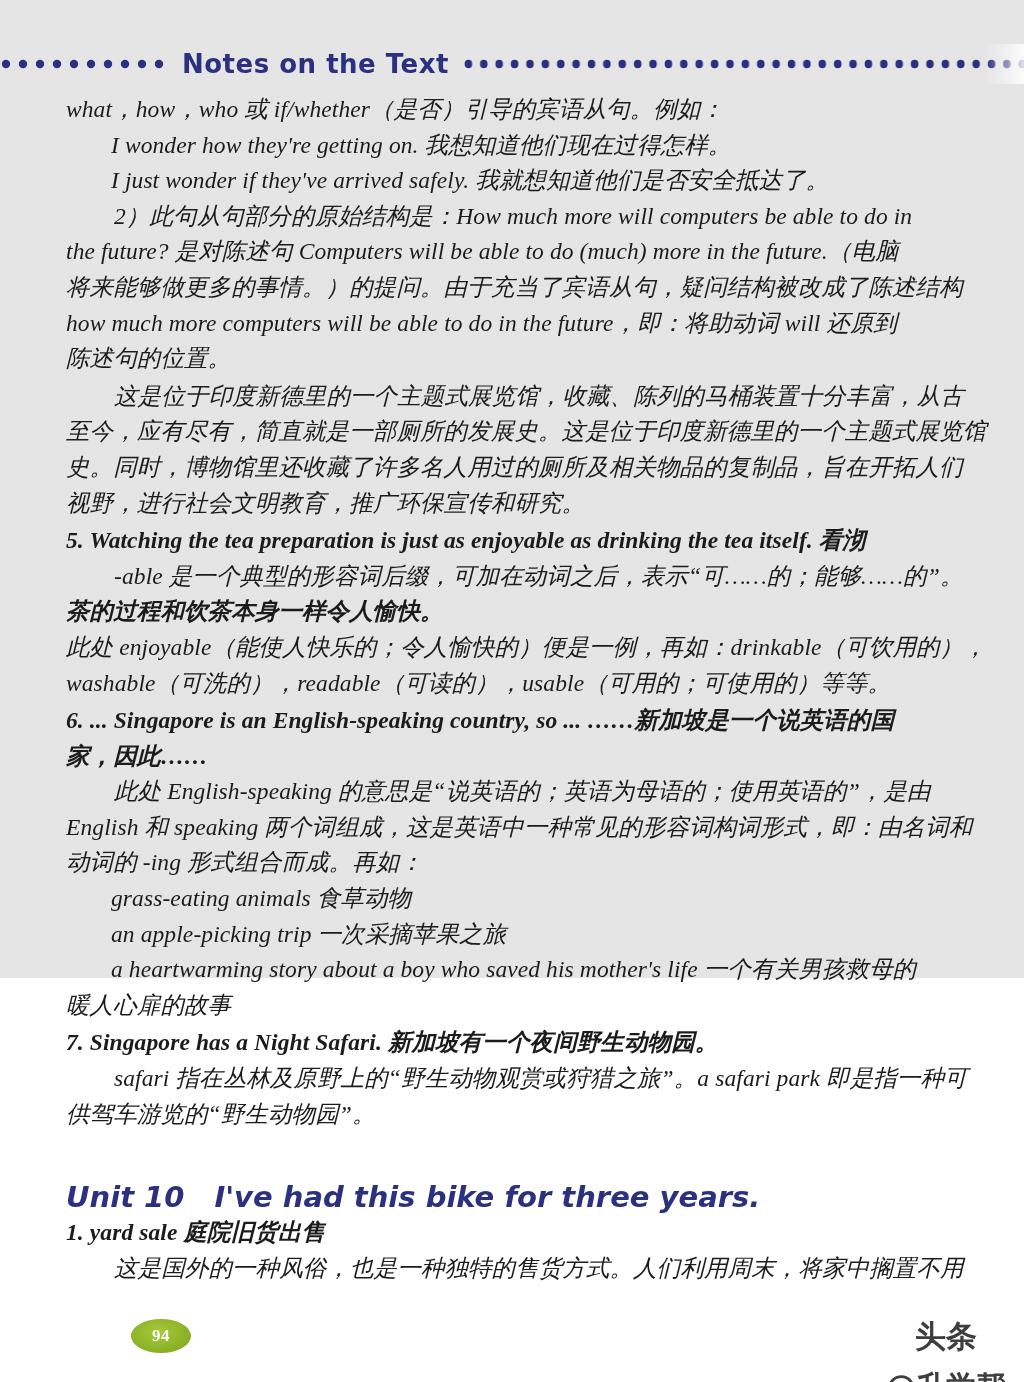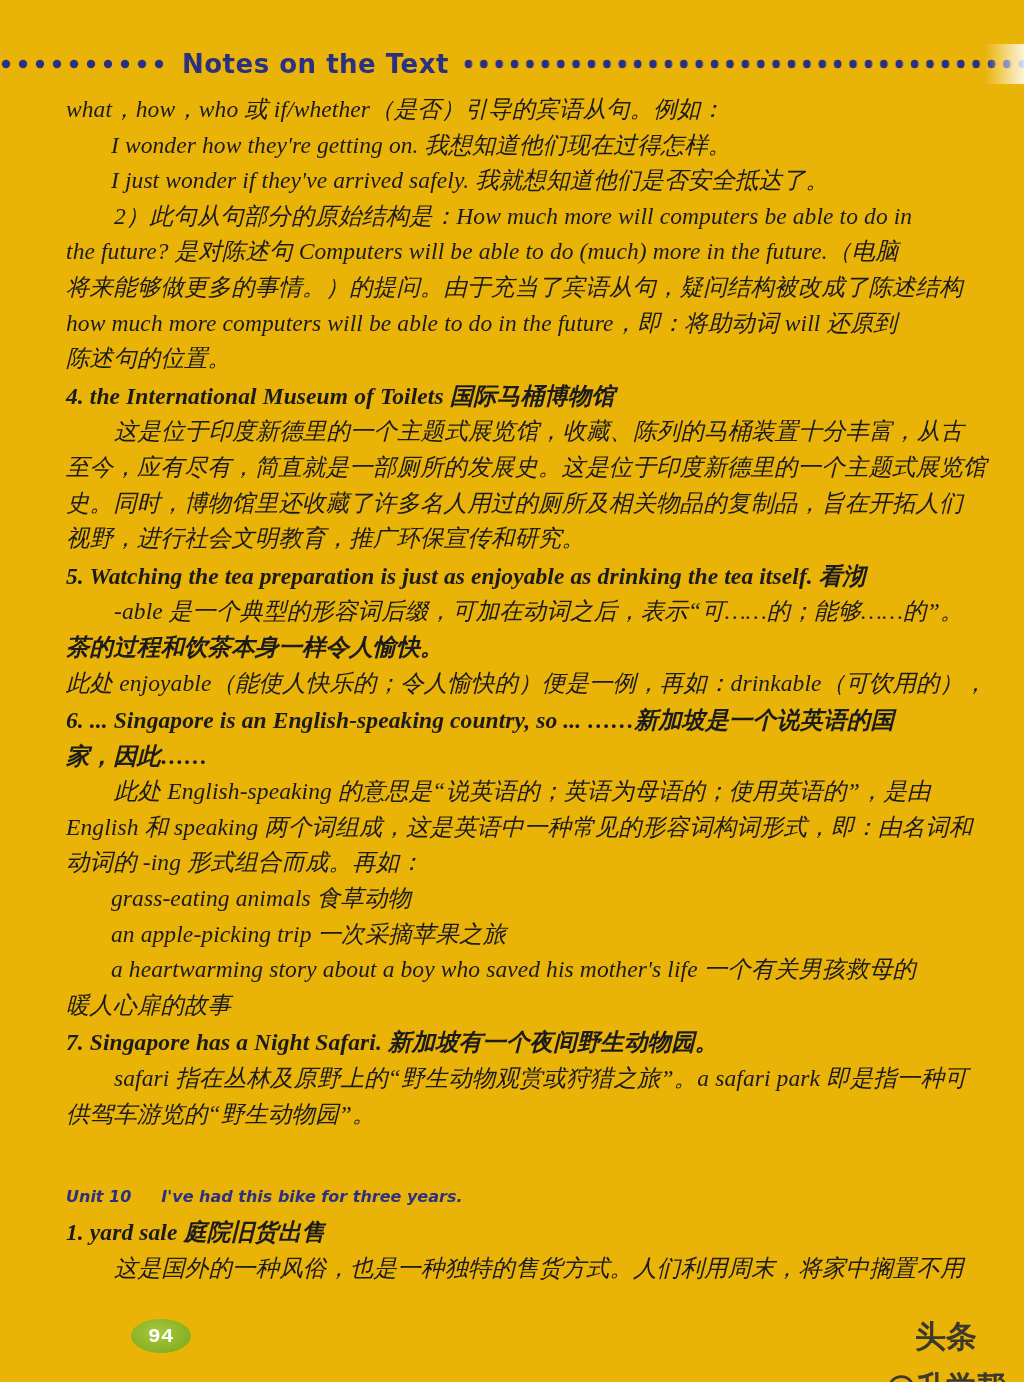--- a/index.html
+++ b/index.html
@@ -14,23 +14,23 @@
     overflow: hidden;
     font-family: "Liberation Serif", "DejaVu Serif", serif;
     color: #1b1b1b;
     position: relative;
   }
 
   
   .page {
     position: relative;
     width: 1024px;
-    height: 1382px;
+    height: 978px;
     box-sizing: border-box;
-    background: #eab308;
+    background: #e5e5e5;
   }
 
   
   .header-band {
     position: absolute;
     left: 0;
     top: 44px;
     width: 1024px;
     height: 40px;
     display: flex;
@@ -78,40 +78,40 @@
   .blk { margin: 0; padding: 0; }
 
   
   .gap-sm { height: 2px; }
 
   
   .unit-heading {
     margin-top: 47px;
     font-family: "DejaVu Sans", sans-serif;
     font-weight: bold;
-    font-size: 16px;
+    font-size: 29px;
     color: #2b3180;
     white-space: nowrap;
     line-height: 36px;
   }
   .unit-heading .unit-no { margin-right: 30px; }
 
   
   .page-number {
     position: absolute;
     left: 131px;
     top: 1319px;
     width: 60px;
     height: 34px;
     border-radius: 50%;
     background: radial-gradient(ellipse at 45% 40%, #a8c93a 0%, #8cb328 60%, #79a41c 100%);
     color: #ffffff;
-    font-family: Liberation Mono, monospace;
-    font-weight: bold;
-    font-size: 21px;
+    font-family: Liberation Serif, serif;
+    font-weight: bold;
+    font-size: 17px;
     display: flex;
     align-items: center;
     justify-content: center;
     letter-spacing: 0.5px;
     text-align: center;
   }
 
   
   .watermark {
     position: absolute;
@@ -178,34 +178,34 @@
       <div class="line indent2">2）此句从句部分的原始结构是：How much more will computers be able to do in</div>
       <div class="line">the future? 是对陈述句 Computers will be able to do (much) more in the future.（电脑</div>
       <div class="line">将来能够做更多的事情。）的提问。由于充当了宾语从句，疑问结构被改成了陈述结构</div>
       <div class="line">how much more computers will be able to do in the future，即：将助动词 will 还原到</div>
       <div class="line">陈述句的位置。</div>
     </div>
 
     <div class="gap-sm"></div>
 
     <div class="blk">
-      <div class="line bold">4.  the International Museum of Toilets 国际马桶博物馆</div>
       <div class="line indent2">这是位于印度新德里的一个主题式展览馆，收藏、陈列的马桶装置十分丰富，从古</div>
       <div class="line">至今，应有尽有，简直就是一部厕所的发展史。这是位于印度新德里的一个主题式展览馆</div>
       <div class="line">史。同时，博物馆里还收藏了许多名人用过的厕所及相关物品的复制品，旨在开拓人们</div>
       <div class="line">视野，进行社会文明教育，推广环保宣传和研究。</div>
     </div>
 
     <div class="gap-sm"></div>
 
     <div class="blk">
       <div class="line bold">5.  Watching the tea preparation is just as enjoyable as drinking the tea itself. 看沏</div>
       <div class="line indent2">-able 是一个典型的形容词后缀，可加在动词之后，表示“可……的；能够……的”。</div>
       <div class="line bold">茶的过程和饮茶本身一样令人愉快。</div>
       <div class="line">此处 enjoyable（能使人快乐的；令人愉快的）便是一例，再如：drinkable（可饮用的），</div>
+      <div class="line">washable（可洗的），readable（可读的），usable（可用的；可使用的）等等。</div>
     </div>
 
     <div class="gap-sm"></div>
 
     <div class="blk">
       <div class="line bold">6.  ... Singapore is an English-speaking country, so ... ……新加坡是一个说英语的国</div>
       <div class="line bold">家，因此……</div>
       <div class="line indent2">此处 English-speaking 的意思是“说英语的；英语为母语的；使用英语的”，是由</div>
       <div class="line">English 和 speaking 两个词组成，这是英语中一种常见的形容词构词形式，即：由名词和</div>
       <div class="line">动词的 -ing 形式组合而成。再如：</div>

